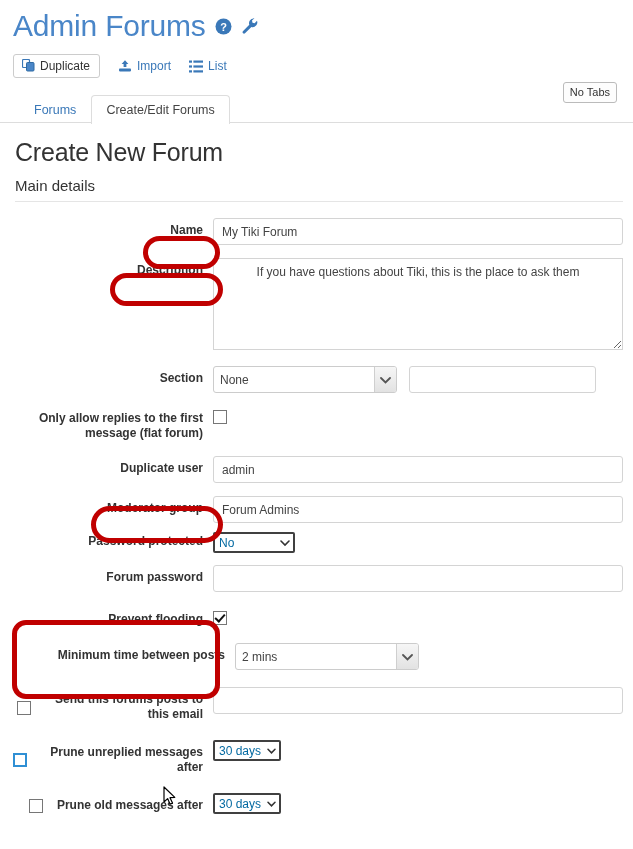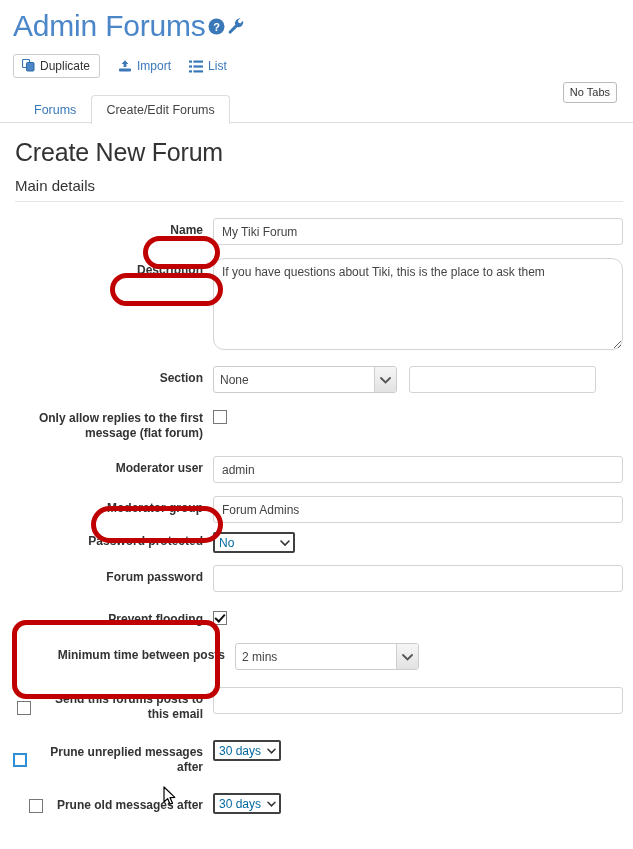--- a/index.html
+++ b/index.html
@@ -16,21 +16,21 @@
     font-size: 12px;
     color: #333333;
     -webkit-font-smoothing: antialiased;
   }
 
   
   .page-header {
     padding: 8px 0 0 13px;
     display: flex;
     align-items: center;
-    gap: 2px;
+    gap: 9px;
   }
   .page-title {
     font-size: 30px;
     line-height: 36px;
     font-weight: normal;
     color: #4a86c8;
     letter-spacing: -0.2px;
   }
   .header-icon {
     display: inline-block;
@@ -195,29 +195,30 @@
     font-size: 12px;
     color: #444444;
     padding: 0 8px;
     outline: none;
   }
   textarea.txtarea {
     box-sizing: border-box;
     width: 100%;
     height: 92px;
     border: 1px solid #d4d4d4;
-    border-radius: 11px;
+    border-radius: 0;
     background: #ffffff;
     font-family: "Liberation Sans", sans-serif;
     font-size: 12px;
     color: #444444;
     padding: 6px 8px;
     resize: vertical;
     outline: none;
     line-height: 15px;
+    text-align: center;
   }
   select.sel-big {
     box-sizing: border-box;
     width: 184px;
     height: 27px;
     border: 1px solid #cccccc;
     border-radius: 3px;
     background: #ffffff;
     font-family: "Liberation Sans", sans-serif;
     font-size: 12px;
@@ -422,21 +423,21 @@
     </div>
 
     <div class="row" style="margin-bottom:15px;">
       <div class="lbl">Only allow replies to the first message (flat forum)</div>
       <div class="ctl">
         <span class="cbox"></span>
       </div>
     </div>
 
     <div class="row">
-      <div class="lbl">Moderator user</div>
+      <div class="lbl">Duplicate user</div>
       <div class="ctl">
         <input class="txt" type="text" value="admin" style="">
       </div>
     </div>
 
     <div class="row" style="margin-bottom:9px;">
       <div class="lbl">Moderator group</div>
       <div class="ctl">
         <input class="txt" type="text" value="Forum Admins" style="">
       </div>

